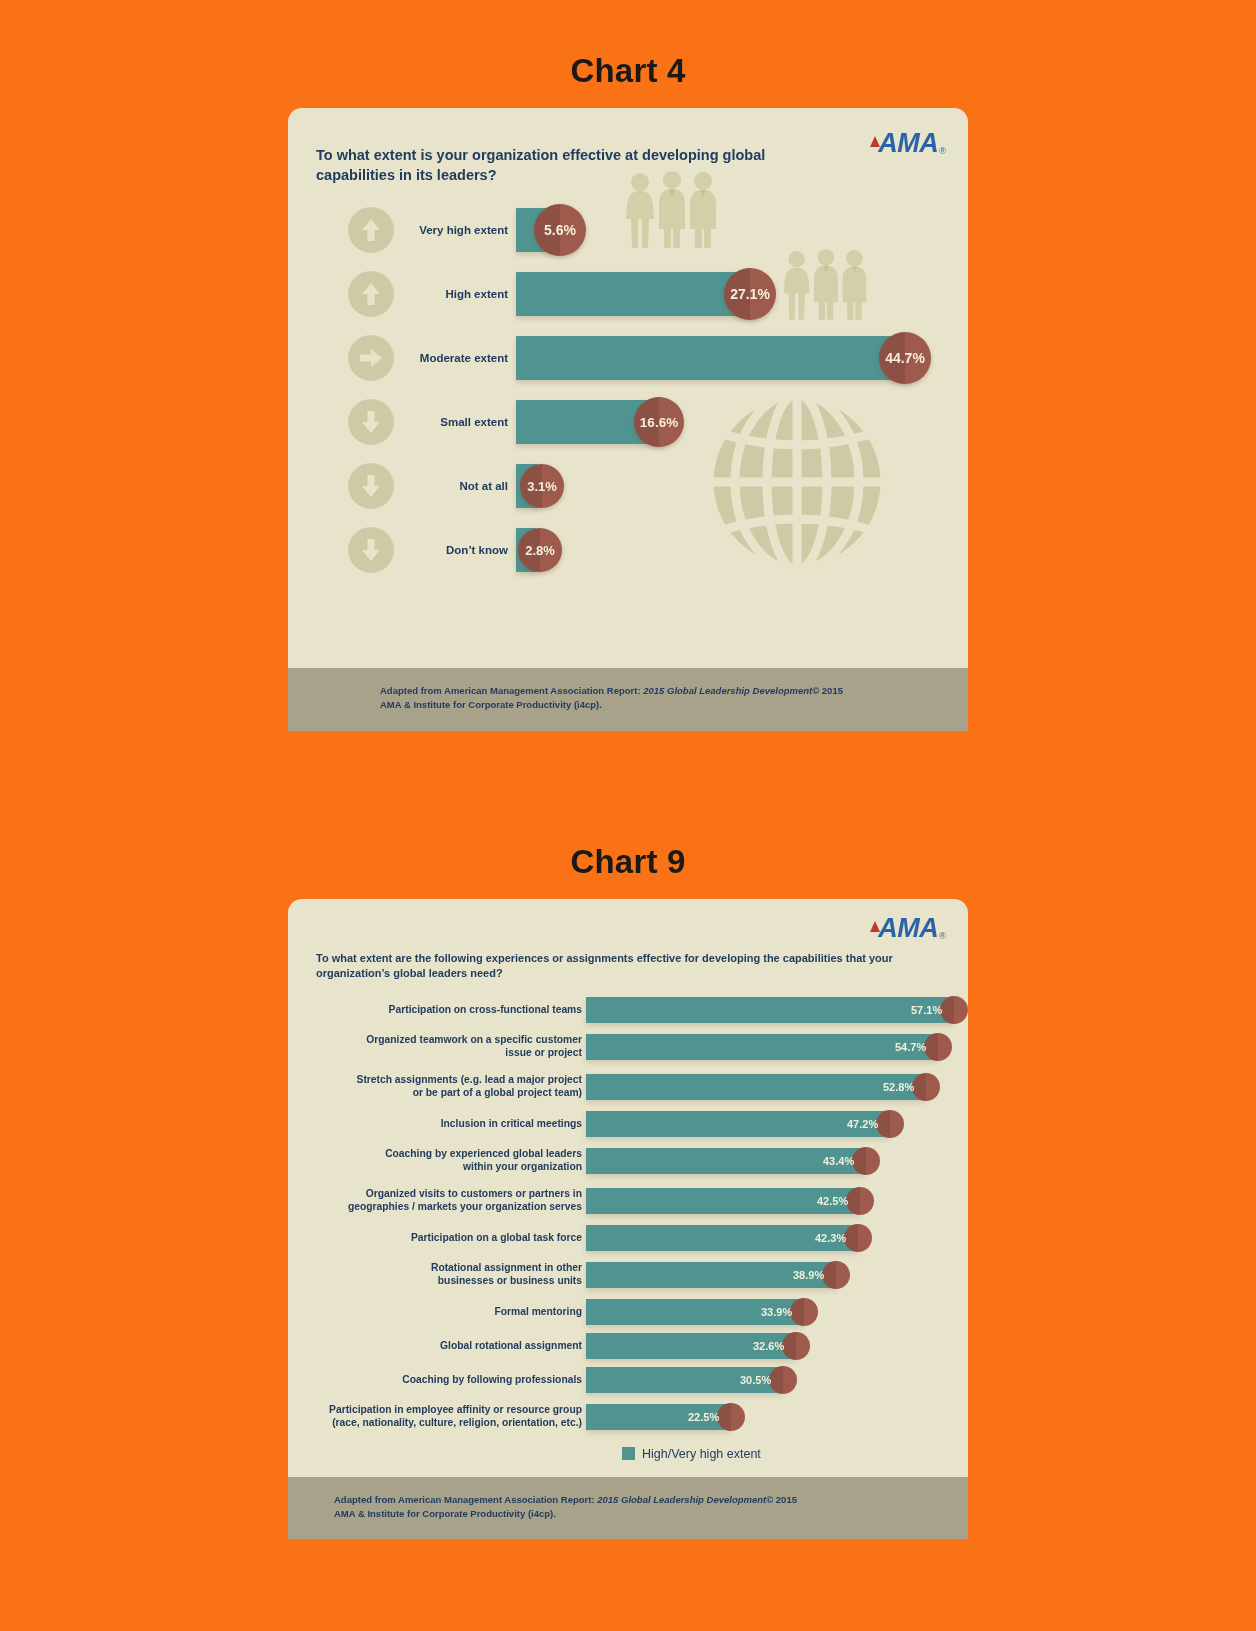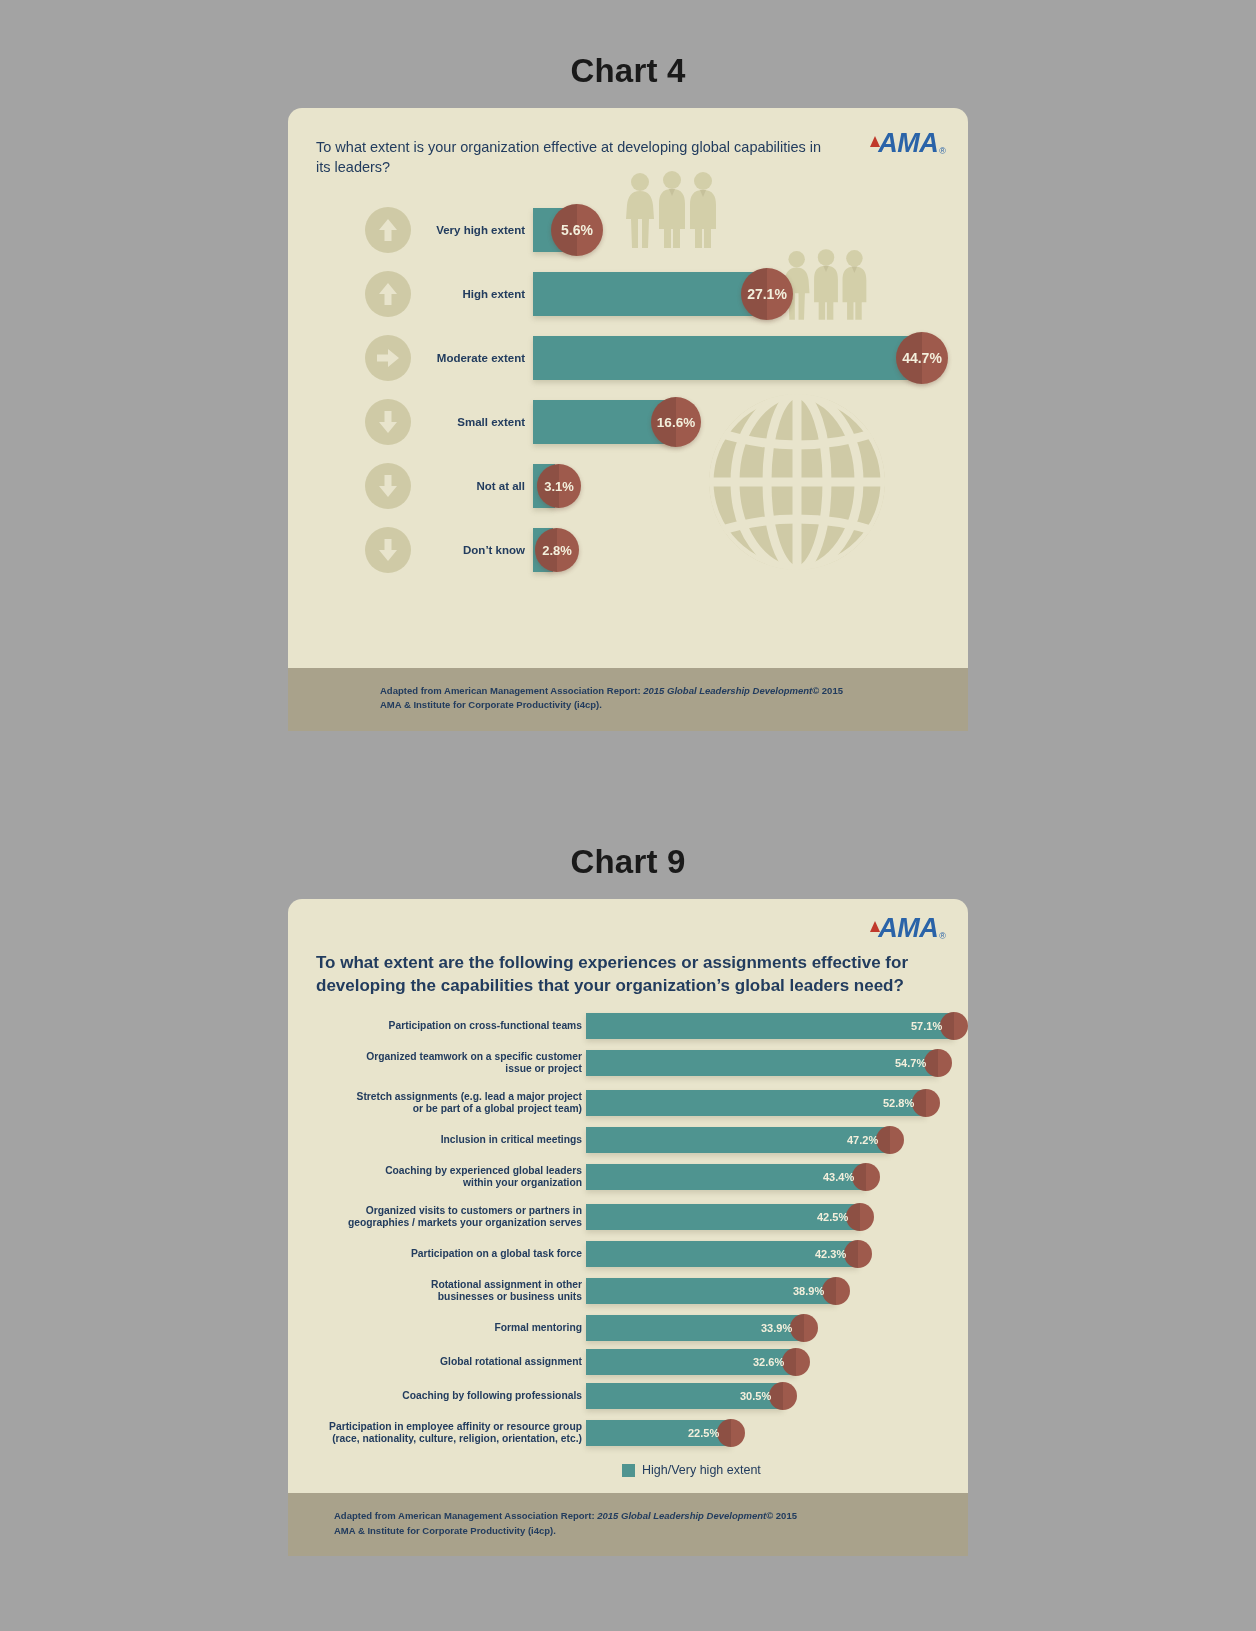--- a/index.html
+++ b/index.html
@@ -6,21 +6,21 @@
   html, body {
     margin: 0; padding: 0;
     background: #ffffff;
     width: 1256px;
     font-family: "Liberation Sans", sans-serif;
   }
   .page {
     width: 1256px;
     min-height: 1631px;
     position: relative;
-    background: #a3a3a3;
+    background: #f97316;
   }
 
   
   .chart-heading {
     text-align: center;
     font-size: 33px;
     font-weight: bold;
     color: #1a1a1a;
     letter-spacing: 0.2px;
   }
@@ -69,34 +69,34 @@
     border-bottom: 11px solid #c0392b;
     margin-top: 6px;
     margin-right: -2px;
   }
   .ama-reg { font-size: 9px; color: #2a63a8; margin-top: 16px; margin-left:1px;}
 
   
   #card-chart4 { height: 560px; }
   .q-title {
     position: absolute;
-    left: 28px; top: 30px;
+    left: 28px; top: 38px;
     width: 510px;
     font-size: 14.5px;
-    font-weight: normal;
+    font-weight: bold;
     color: #223c5e;
     line-height: 1.35;
   }
   .deco-layer { position: absolute; inset: 0; pointer-events: none; }
 
   .people-group { position: absolute; }
 
   .globe { position: absolute; }
 
-  .rows4 { position: absolute; left: 17px; top: 90px; width: 100%; }
+  .rows4 { position: absolute; left: 0; top: 90px; width: 100%; }
   .row4 {
     position: relative;
     height: 64px;
     display: flex;
     align-items: center;
   }
   .arrow-badge {
     position: absolute;
     left: 60px;
     width: 46px; height: 46px;
@@ -143,21 +143,21 @@
     z-index: 2;
     color: #f3efdc;
     font-weight: bold;
     white-space: nowrap;
   }
 
   
   #card-chart9 { padding-bottom: 0; }
   .q-title9 {
     padding: 52px 28px 0 28px;
-    font-size: 17px;
+    font-size: 11px;
     font-weight: bold;
     color: #223c5e;
     line-height: 1.38;
   }
   .rows9 { padding: 12px 0 0 0; position: relative; }
   .row9 {
     position: relative;
     height: 34px;
     display: flex;
     align-items: center;

